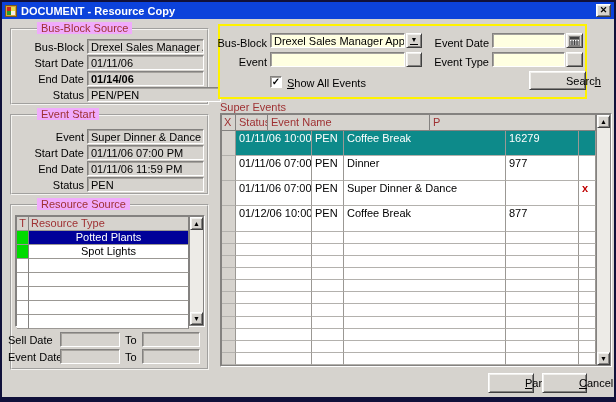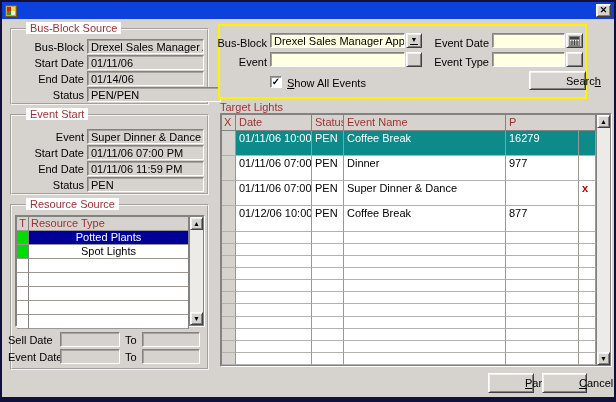--- a/index.html
+++ b/index.html
@@ -19,21 +19,21 @@
   .app-icon .i1{left:1px;top:1px;background:#cc2222;}
   .app-icon .i2{right:1px;top:1px;background:#e8e04a;}
   .app-icon .i3{left:1px;bottom:1px;background:#2a9c2a;}
   .app-icon .i4{right:1px;bottom:1px;background:#f4f0e8;}
   .close-btn{position:absolute;right:3px;top:2px;width:15px;height:13px;
     background:#D6D3CE;border:1px solid;border-color:#fff #404040 #404040 #fff;
     box-shadow:inset 1px 1px 0 #f1f0ed, inset -1px -1px 0 #848280;
     color:#000;font-size:9px;line-height:11px;text-align:center;font-weight:bold;cursor:default;}
   
   .groupbox{position:absolute;border:2px groove #f5f4f1;}
-  .group-title{position:absolute;top:-8px;left:14px;background:#ffffff;padding:0 4px;
+  .group-title{position:absolute;top:-8px;left:25px;background:#f0abfc;padding:0 4px;
     color:#9E3032;white-space:nowrap;}
   .lbl{position:absolute;white-space:nowrap;}
   .r{text-align:right;}
   .sunken{border:1px solid;border-color:#848280 #fff #fff #848280;
     box-shadow:inset 1px 1px 0 #a5a29d;}
   .field{position:absolute;height:15px;line-height:12px;padding:1px 3px;
     overflow:hidden;white-space:nowrap;}
   .f-gray{background:#D6D3CE;}
   .f-cream{background:#FFFFE1;}
   .btn3d{background:#D6D3CE;border:1px solid;border-color:#fff #404040 #404040 #fff;
@@ -96,32 +96,33 @@
 
 <div class="win">
 
   <div class="titlebar">
     <span class="app-icon">
         <i class="i1"></i>
         <i class="i2"></i>
         <i class="i3"></i>
         <i class="i4"></i>
       </span>
+    <span>DOCUMENT - Resource Copy</span>
     <span class="close-btn">✕</span>
   </div>
 
   <div class="groupbox" style="left:8px;top:26px;width:199px;height:77px;">
     <span class="group-title">Bus-Block Source</span>
   </div>
   <span class="lbl r" style="left:20px;top:39px;width:62px;">Bus-Block</span>
   <div class="field sunken f-gray" style="left:85px;top:37px;width:117px;">Drexel Sales Manager Appr</div>
   <span class="lbl r" style="left:20px;top:55px;width:62px;">Start Date</span>
   <div class="field sunken f-gray" style="left:85px;top:53px;width:117px;">01/11/06</div>
   <span class="lbl r" style="left:20px;top:71px;width:62px;">End Date</span>
-  <div class="field sunken f-gray" style="left:85px;top:69px;width:117px;">01/14/06</div>
+  <div class="field sunken f-gray" style="left:85px;top:69px;width:117px;font-weight:bold;">01/14/06</div>
   <span class="lbl r" style="left:20px;top:87px;width:62px;">Status</span>
   <div class="field sunken f-gray" style="left:85px;top:85px;width:134px;">PEN/PEN</div>
 
   <div class="groupbox" style="left:8px;top:112px;width:199px;height:81px;">
     <span class="group-title">Event Start</span>
   </div>
   <span class="lbl r" style="left:20px;top:129px;width:62px;">Event</span>
   <div class="field sunken f-gray" style="left:85px;top:127px;width:117px;">Super Dinner &amp; Dance</div>
   <span class="lbl r" style="left:20px;top:145px;width:62px;">Start Date</span>
   <div class="field sunken f-gray" style="left:85px;top:143px;width:117px;">01/11/06 07:00 PM</div>
@@ -212,27 +213,26 @@
         <path d="M1 6h9M1 8h9M3 4v5M5.5 4v5M8 4v5" stroke="#404040" stroke-width="1"></path>
       </svg>
   </div>
 
   <span class="lbl r" style="left:428px;top:54px;width:59px;">Event Type</span>
   <div class="field sunken f-cream" style="left:490px;top:50px;width:73px;"></div>
   <div class="mini-btn btn3d" style="left:564px;top:50px;width:17px;height:15px;"></div>
 
   <button class="push-btn btn3d" style="left:527px;top:69px;width:57px;height:19px;font-family:inherit;font-size:11px;"><span>Searc</span><span class="u">h</span><span></span></button>
 
-  <span class="te-title">Target Lights</span>
+  <span class="te-title">Super Events</span>
 
   <div class="te-table sunken">
     <div class="te-grid">
       <div class="te-head">
         <div class="te-c c-x">X</div>
-        <div class="te-c c-date">Date</div>
         <div class="te-c c-status">Status</div>
         <div class="te-c c-name">Event Name</div>
         <div class="te-c c-p">P</div>
       </div>
       <div style="display:flex;flex-direction:column;flex:1;">
           <div class="te-row sel-teal">
             <div class="te-c c-x"></div>
             <div class="te-c c-date">01/11/06 10:00 AM</div>
             <div class="te-c c-status">PEN</div>
             <div class="te-c c-name">Coffee Break</div>

